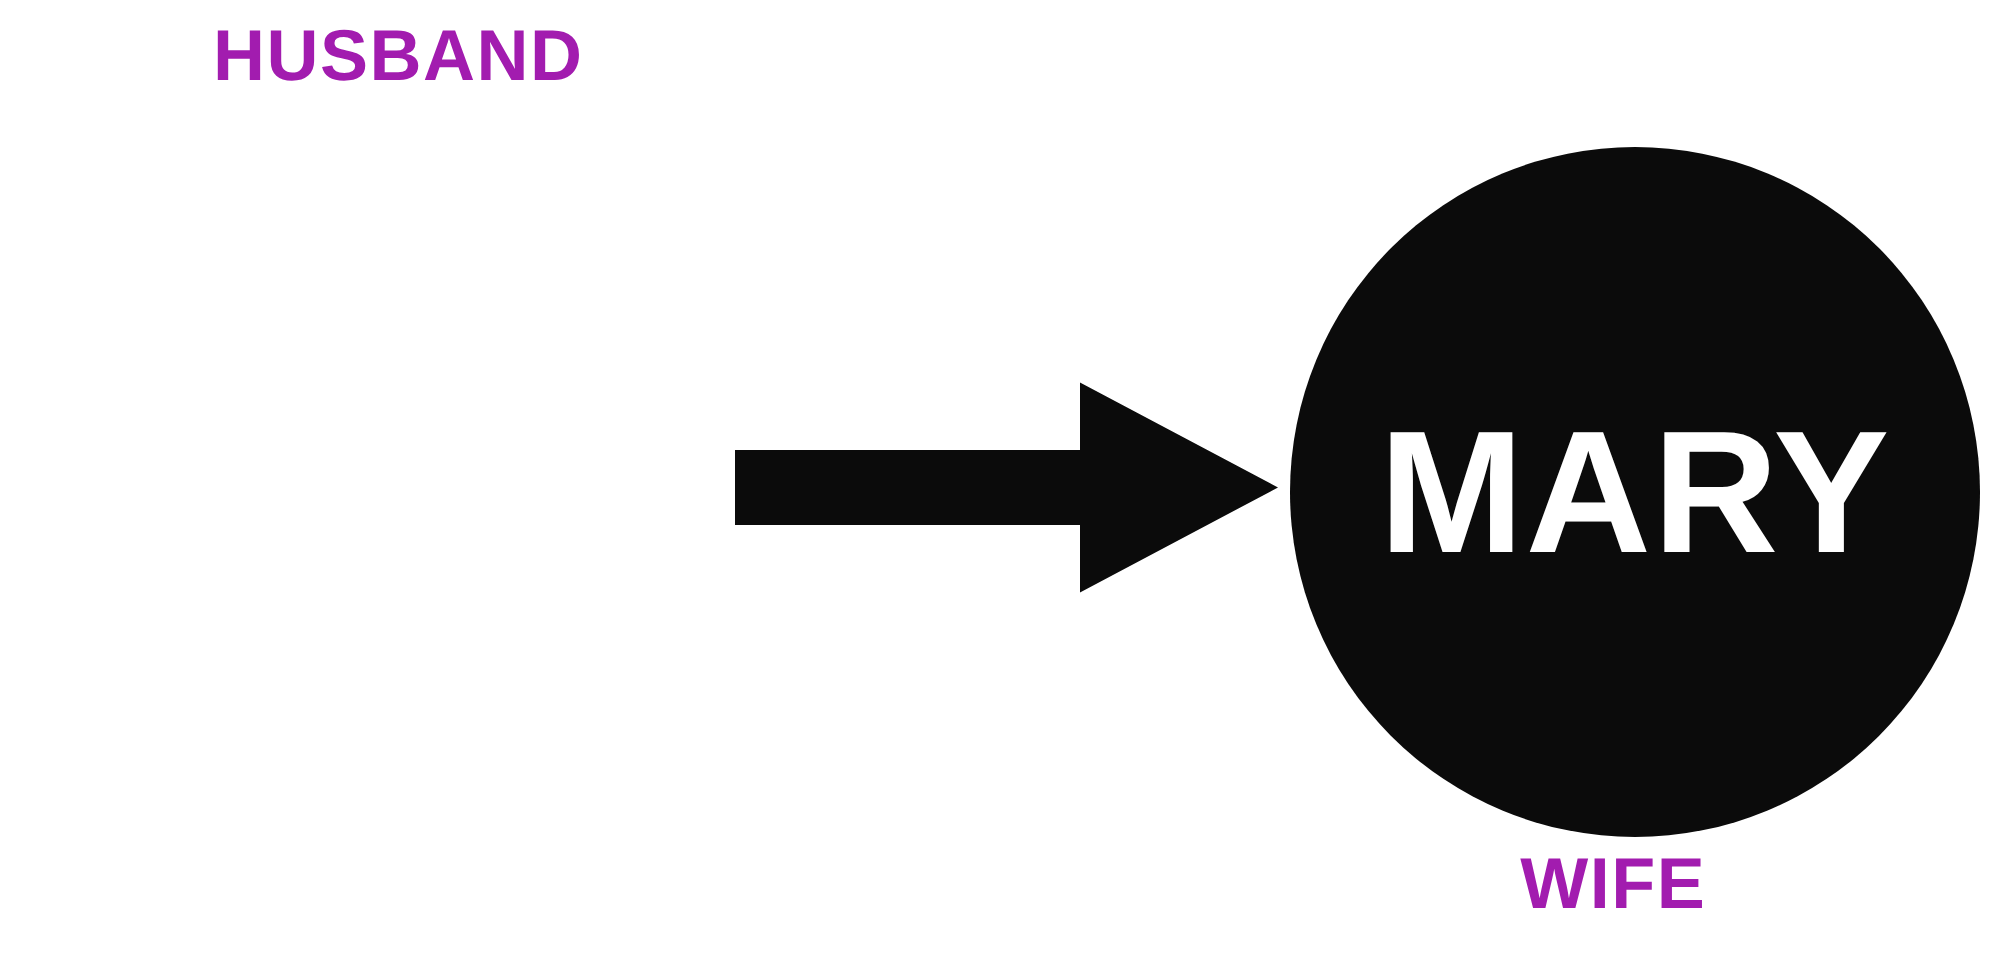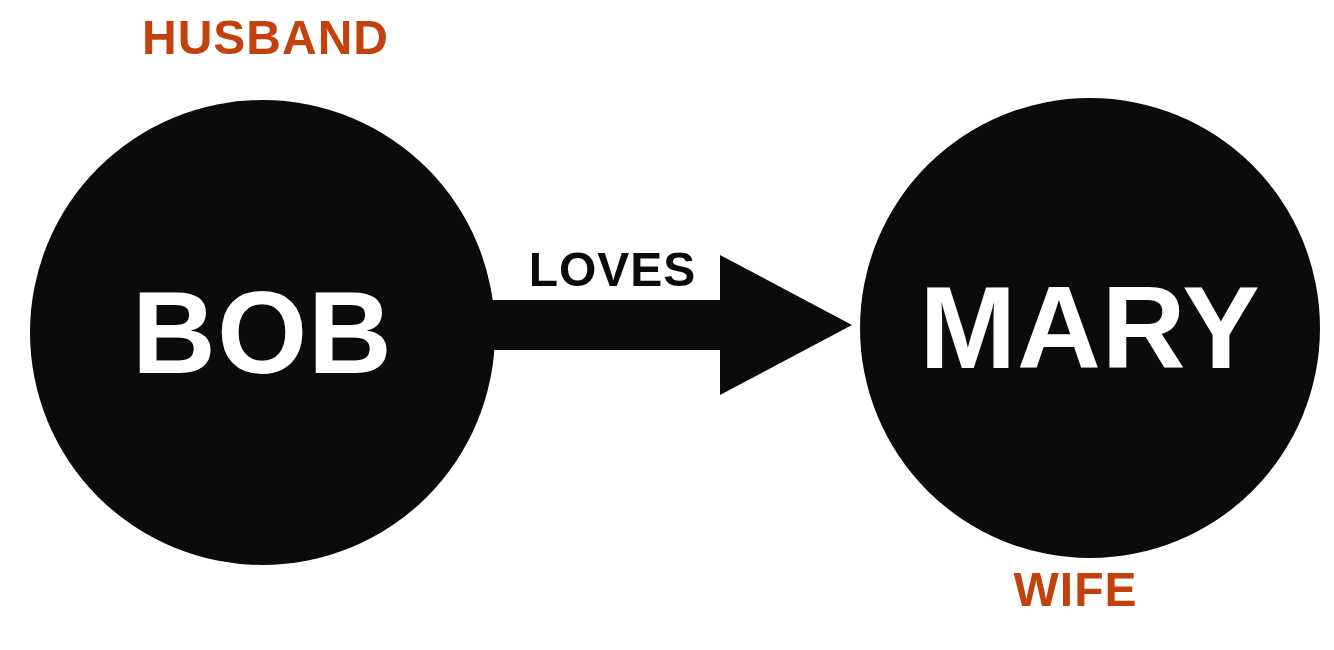--- a/index.html
+++ b/index.html
@@ -11,21 +11,21 @@
     position: relative;
     width: 1334px;
     height: 650px;
     background: #ffffff;
     overflow: hidden;
     font-family: "Liberation Sans", "DejaVu Sans", sans-serif;
   }
   .role-label {
     position: absolute;
     font-weight: 700;
-    color: #c2410c;
+    color: #a21caf;
     font-size: 48px;
     letter-spacing: 1px;
     text-align: center;
     white-space: nowrap;
     line-height: 1;
   }
   .role-label.husband {
     left: 118px;
     top: 14px;
     width: 295px;
@@ -85,25 +85,21 @@
     display: block;
   }
 </style>
 </head>
 <body>
 
 <div class="canvas">
 
   <div class="role-label husband">HUSBAND</div>
 
-  <div class="node bob">
-    <span class="node-label">BOB</span>
-  </div>
 
-  <div class="edge-label">LOVES</div>
 
   <svg class="arrow" viewBox="0 0 365 150" xmlns="http://www.w3.org/2000/svg" aria-hidden="true">
     <polygon points="0,50 230,50 230,5 362,75 230,145 230,100 0,100" fill="#0b0b0b"></polygon>
   </svg>
 
   <div class="node mary">
     <span class="node-label">MARY</span>
   </div>
 
   <div class="role-label wife">WIFE</div>

